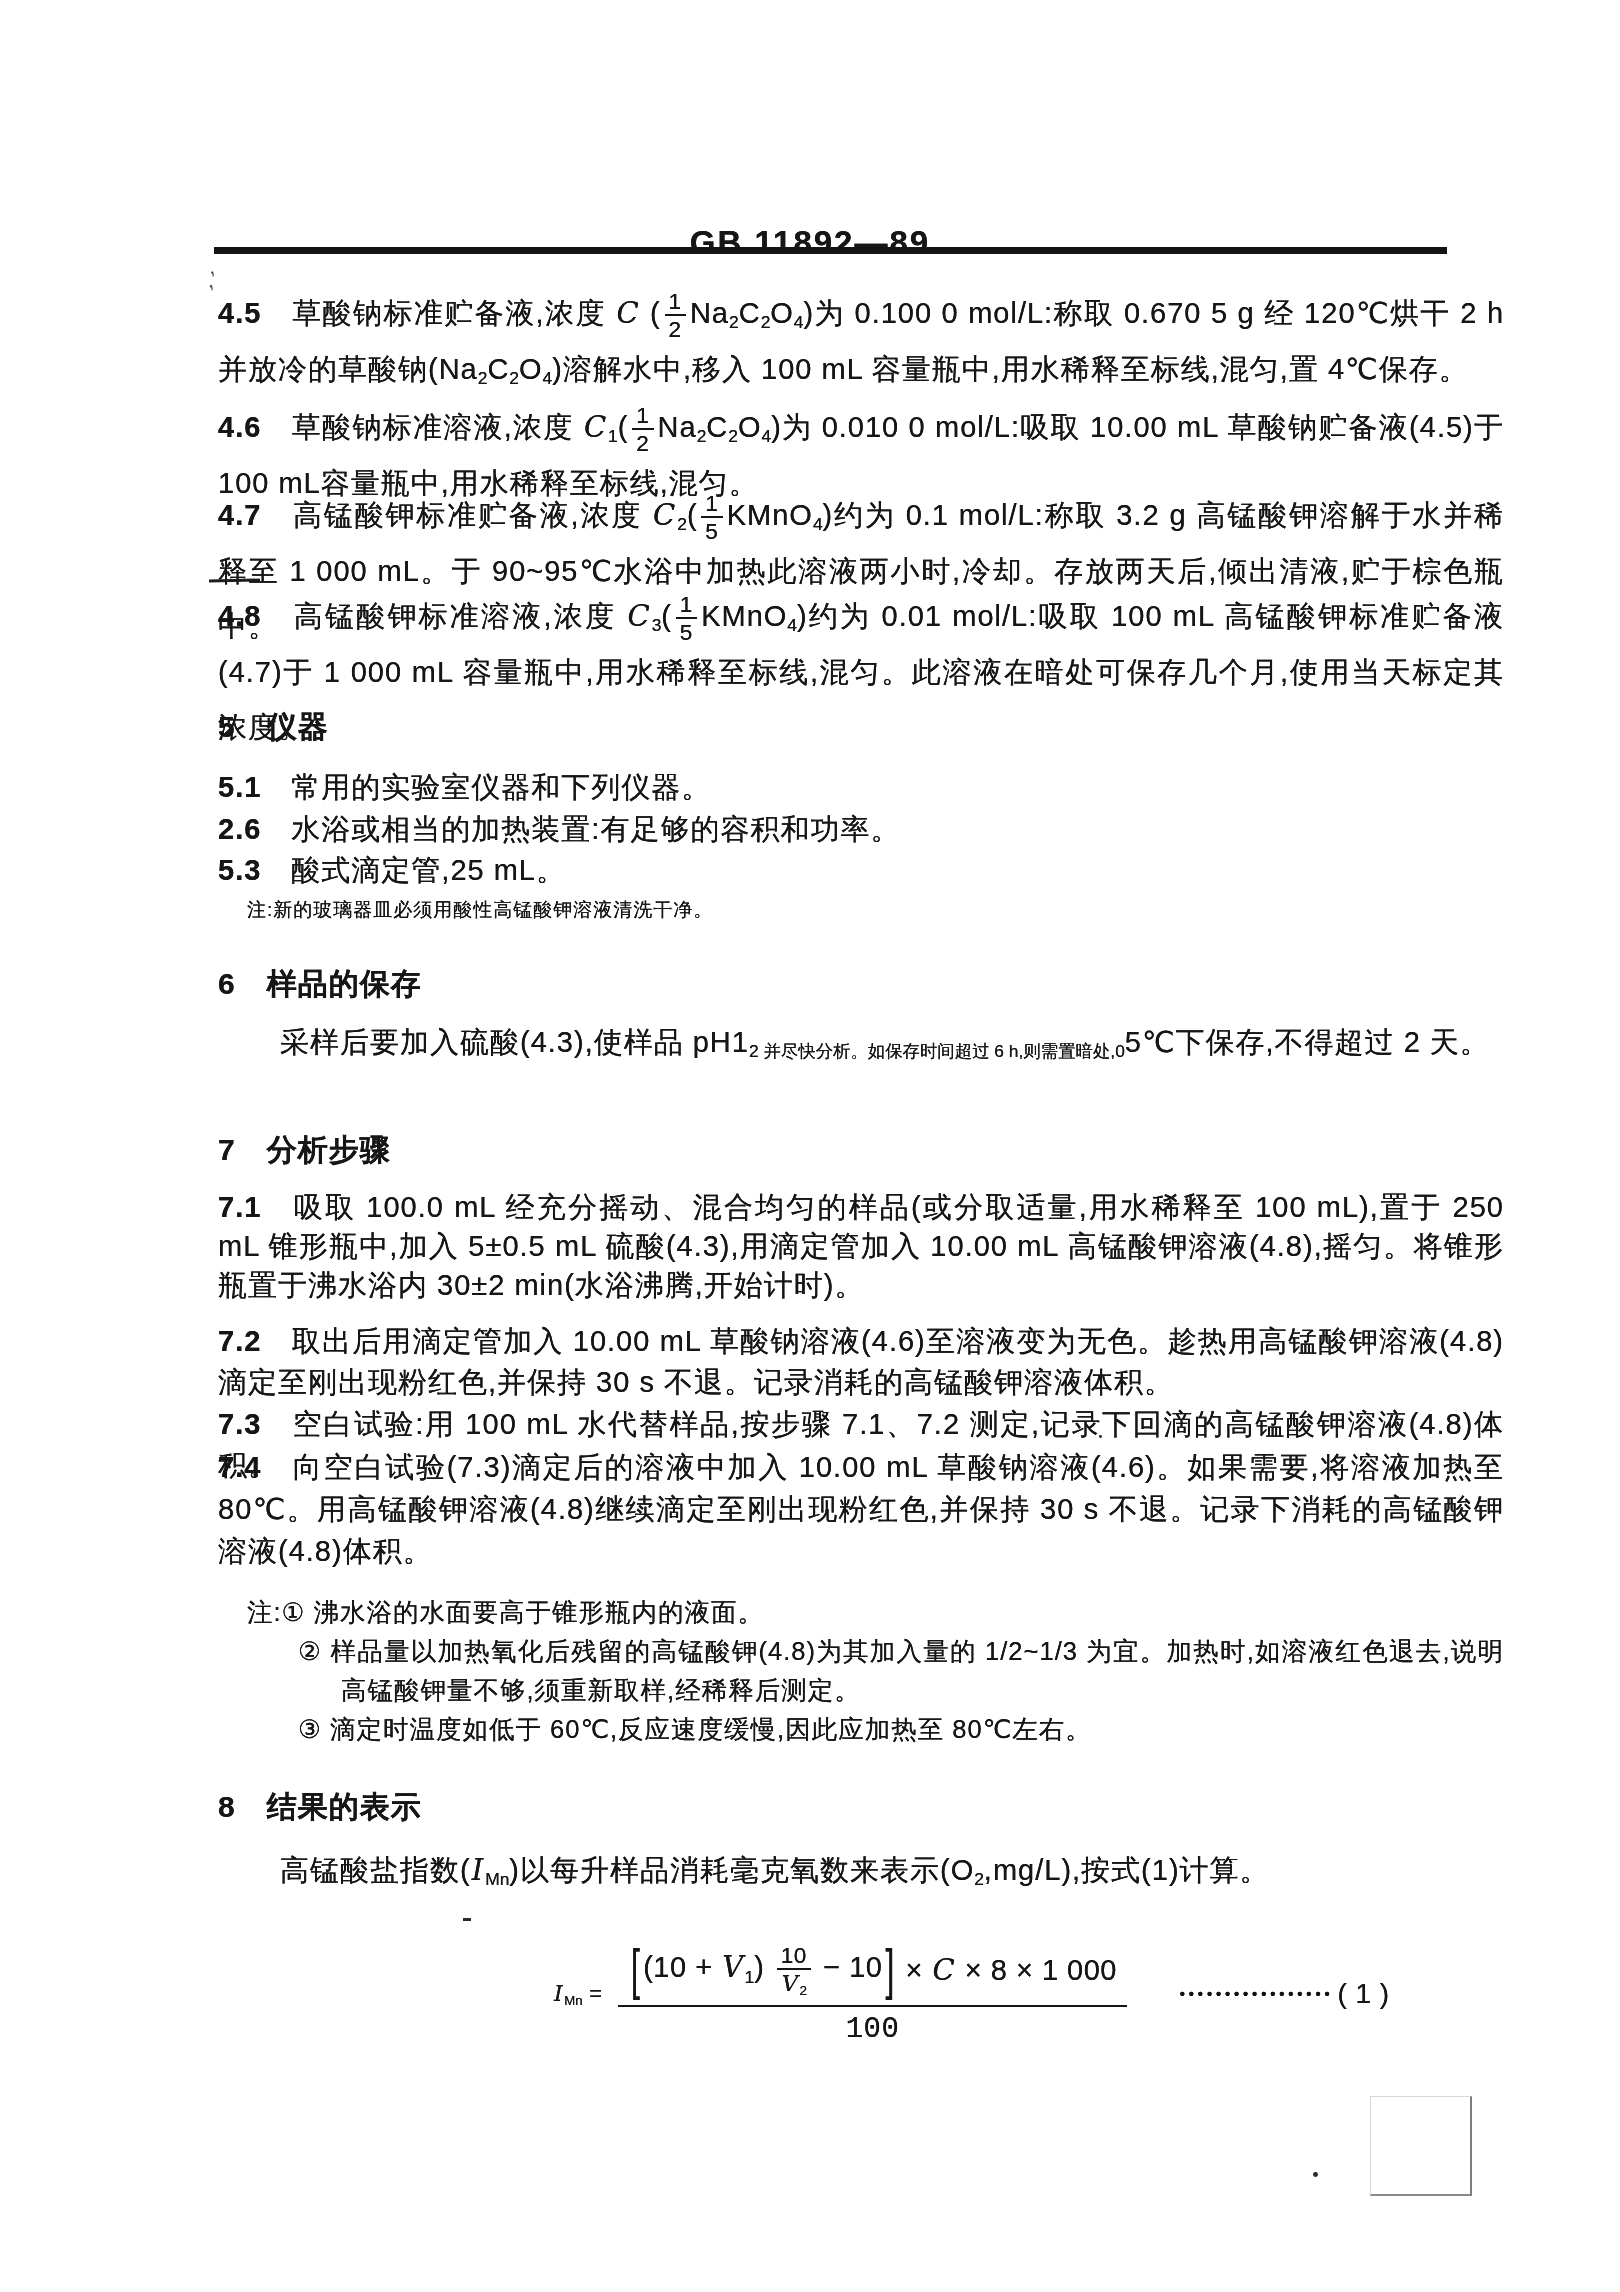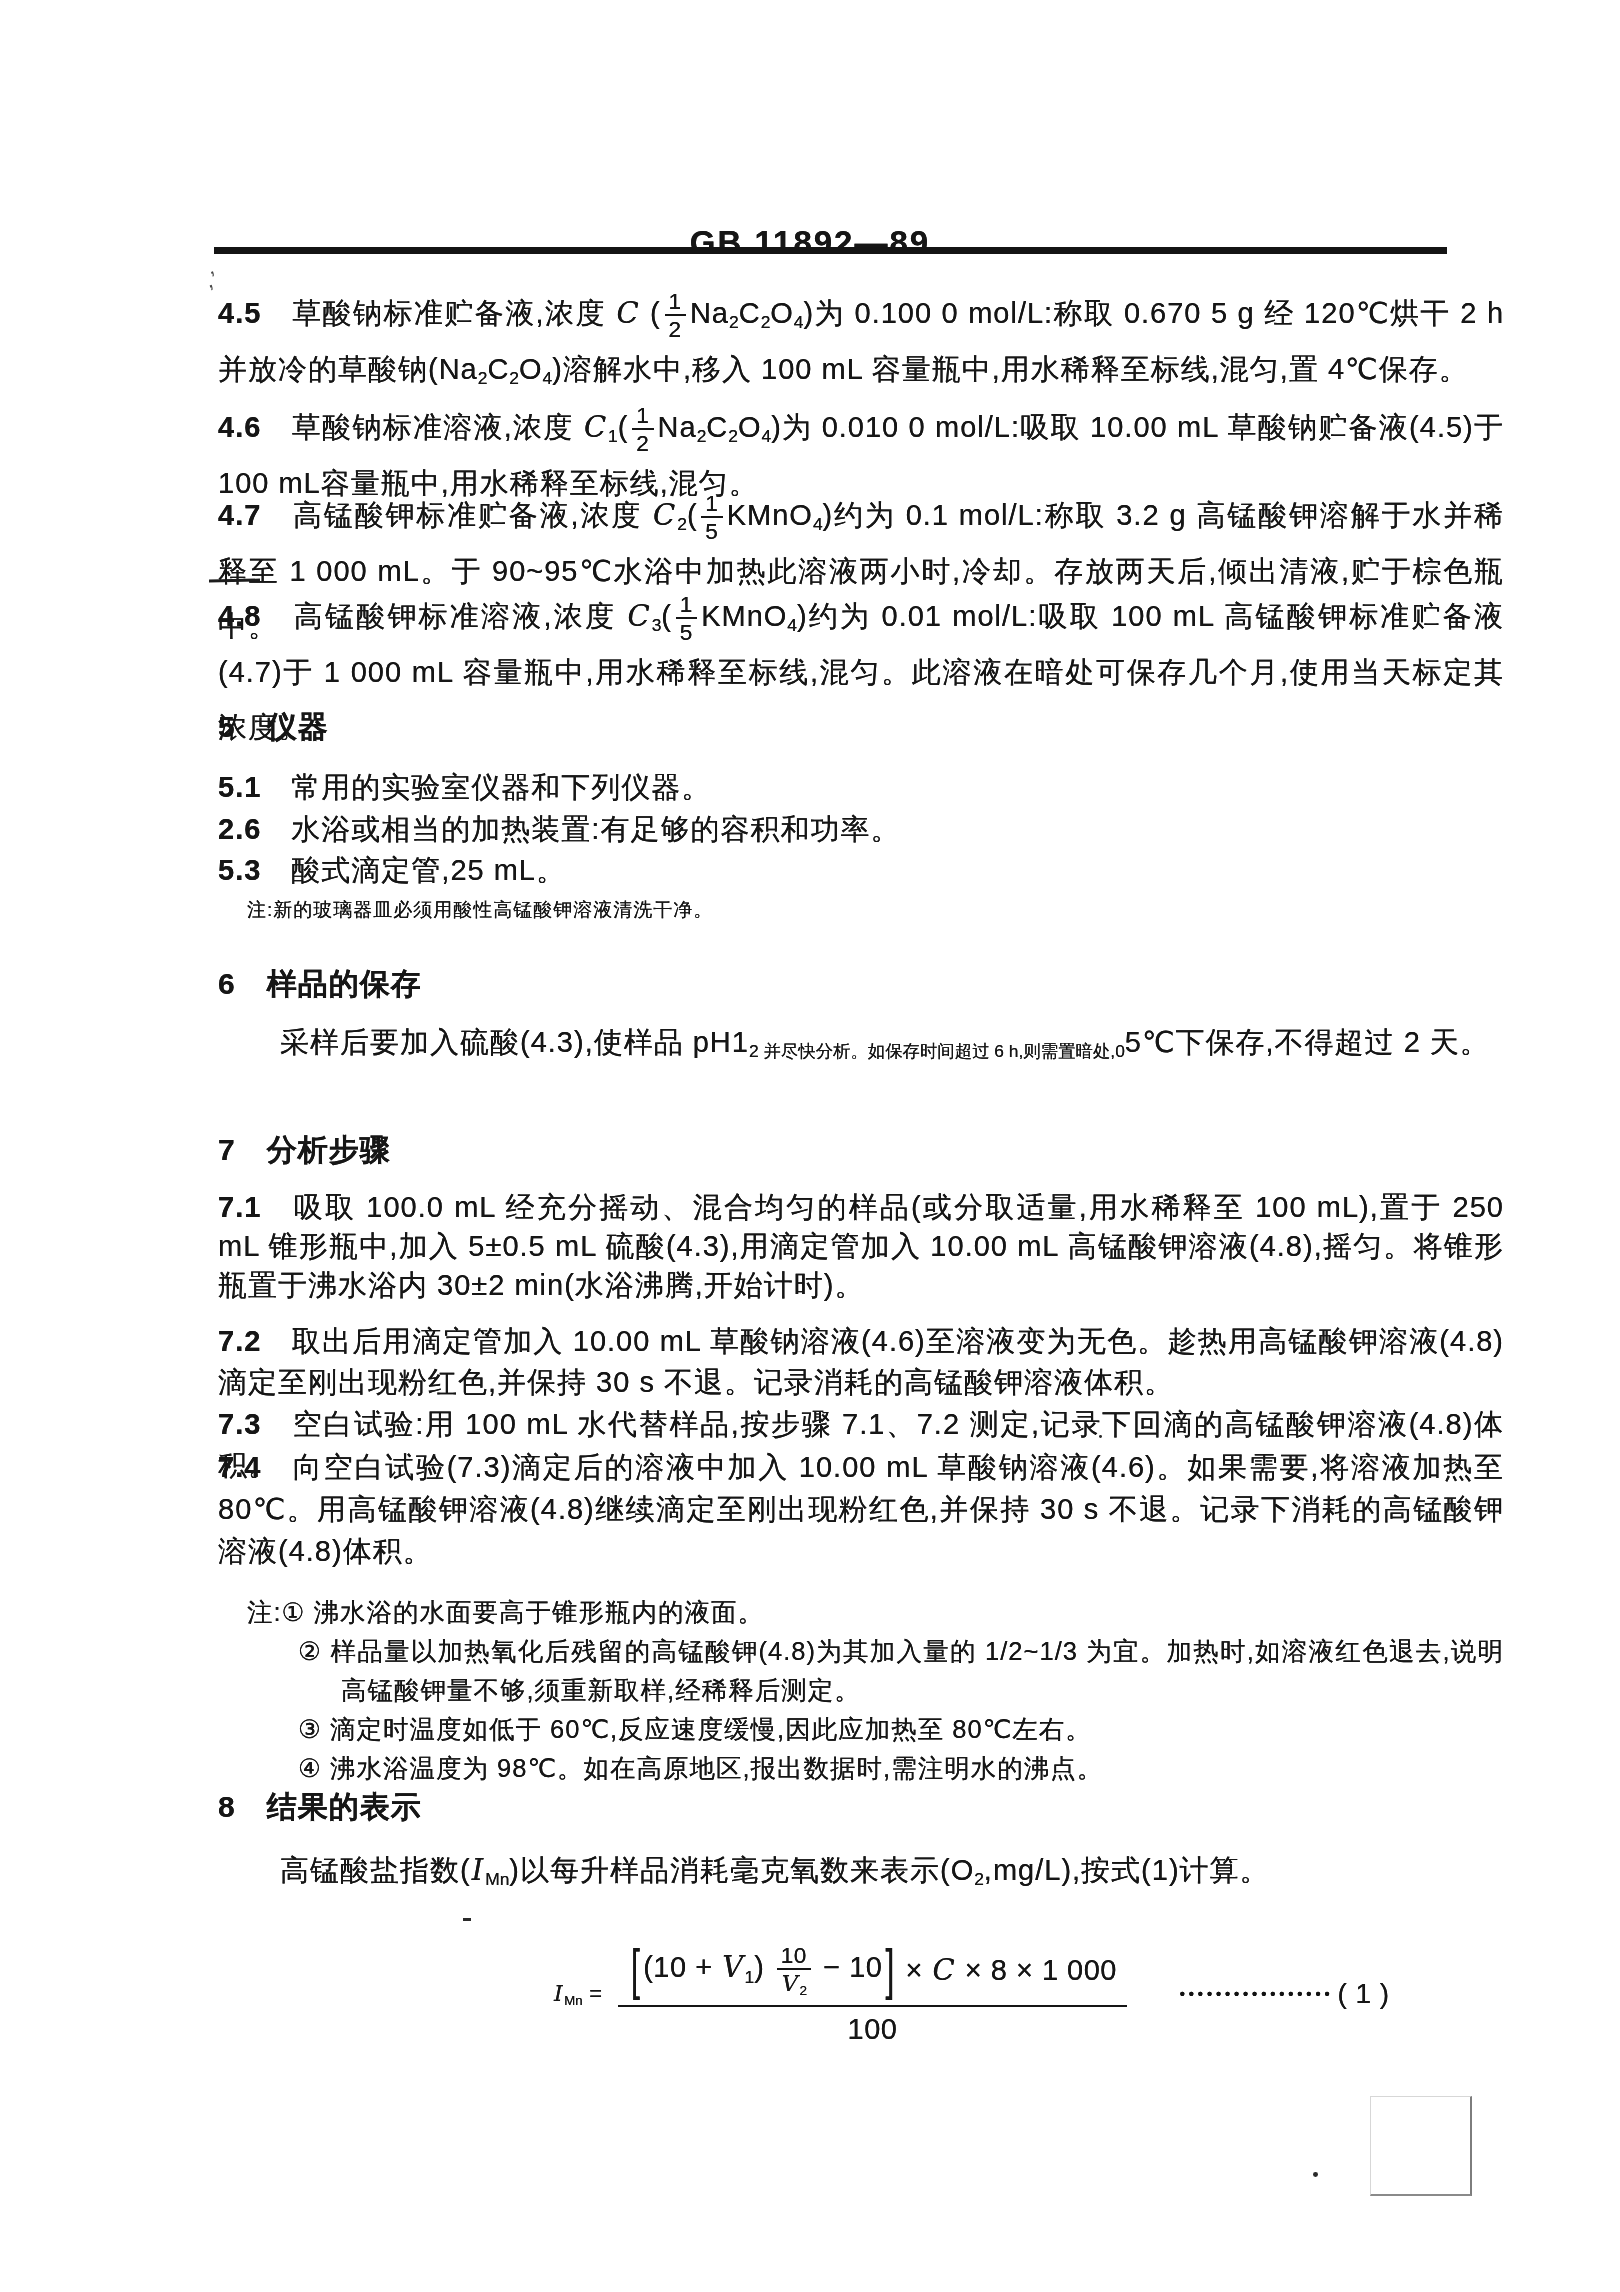--- a/index.html
+++ b/index.html
@@ -46,21 +46,21 @@
   .fn{border-bottom:2px solid #151515;padding:0 3.9px;}
   .fd{padding-top:1px;}
 
   
   .formula{position:absolute;left:218px;top:1929px;width:1286px;height:129px;
            display:flex;align-items:center;font-size:29px;letter-spacing:0.5px;}
   .f-lhs{margin-left:335px;font-size:22px;white-space:nowrap;}
   .bigfrac{display:inline-flex;flex-direction:column;align-items:center;margin-left:15.7px;}
   .f-num{display:inline-flex;align-items:center;padding:2px 9.8px 8.8px;
          border-bottom:2.9px solid #151515;white-space:nowrap;}
-  .f-den{padding-top:5.9px;}
+  .f-den{padding-top:5.9px;font-family:Liberation Mono, monospace;}
   .tbr{display:inline-block;transform:scaleY(1.75);font-size:32px;font-weight:400;margin:0 2.9px;}
   .f-leader{margin-left:53px;font-size:14.7px;font-weight:bold;letter-spacing:3.9px;
             white-space:nowrap;color:#111;}
   .f-eqno{font-size:28px;margin-left:3.9px;white-space:nowrap;}
 
   
   .corner-box{position:absolute;left:1370px;top:2096px;width:102px;height:100px;background:#fff;
               border-top:1px solid #d7d7d7;border-left:1px solid #d7d7d7;
               border-right:2px solid #7d7d7d;border-bottom:2px solid #8a8a8a;}
   .speck{position:absolute;background:#2a2a2a;border-radius:50%;}
@@ -100,21 +100,20 @@
       <div class="blk b-p6 kind-para">采样后要加入硫酸(4.3),使样品 pH1<sub>2 并尽快分析。如保存时间超过 6 h,则需置暗处,0</sub>5℃下保存,不得超过 2 天。</div>
       <div class="blk b-h7 kind-heading"><b class="num">7</b>　分析步骤</div>
       <div class="blk b-c71 kind-clause7"><b class="num">7.1</b>　吸取 100.0 mL 经充分摇动、混合均匀的样品(或分取适量,用水稀释至 100 mL),置于 250 mL 锥形瓶中,加入 5±0.5 mL 硫酸(4.3),用滴定管加入 10.00 mL 高锰酸钾溶液(4.8),摇匀。将锥形瓶置于沸水浴内 30±2 min(水浴沸腾,开始计时)。</div>
       <div class="blk b-c72 kind-clause7"><b class="num">7.2</b>　取出后用滴定管加入 10.00 mL 草酸钠溶液(4.6)至溶液变为无色。趁热用高锰酸钾溶液(4.8)滴定至刚出现粉红色,并保持 30 s 不退。记录消耗的高锰酸钾溶液体积。</div>
       <div class="blk b-c73 kind-clause7"><b class="num">7.3</b>　空白试验:用 100 mL 水代替样品,按步骤 7.1、7.2 测定,记录下回滴的高锰酸钾溶液(4.8)体积。</div>
       <div class="blk b-c74 kind-clause7"><b class="num">7.4</b>　向空白试验(7.3)滴定后的溶液中加入 10.00 mL 草酸钠溶液(4.6)。如果需要,将溶液加热至 80℃。用高锰酸钾溶液(4.8)继续滴定至刚出现粉红色,并保持 30 s 不退。记录下消耗的高锰酸钾溶液(4.8)体积。</div>
       <div class="blk b-n7 kind-notegroup">
         <div class="first">注:① 沸水浴的水面要高于锥形瓶内的液面。</div>
         <div class="hang">② 样品量以加热氧化后残留的高锰酸钾(4.8)为其加入量的 1/2~1/3 为宜。加热时,如溶液红色退去,说明高锰酸钾量不够,须重新取样,经稀释后测定。</div>
         <div class="hang">③ 滴定时温度如低于 60℃,反应速度缓慢,因此应加热至 80℃左右。</div>
-        <div class="hang">④ 沸水浴温度为 98℃。如在高原地区,报出数据时,需注明水的沸点。</div>
       </div>
       <div class="blk b-h8 kind-heading"><b class="num">8</b>　结果的表示</div>
       <div class="blk b-p8 kind-para">高锰酸盐指数(<i class="mvar">I</i><sub>Mn</sub>)以每升样品消耗毫克氧数来表示(O<sub>2</sub>,mg/L),按式(1)计算。</div>
     </div>
 
   <div class="formula">
     <span class="f-lhs"><i class="mvar">I</i><sub>Mn</sub> =</span>
     <span class="bigfrac">
       <span class="f-num">
         <span class="tbr">[</span>

